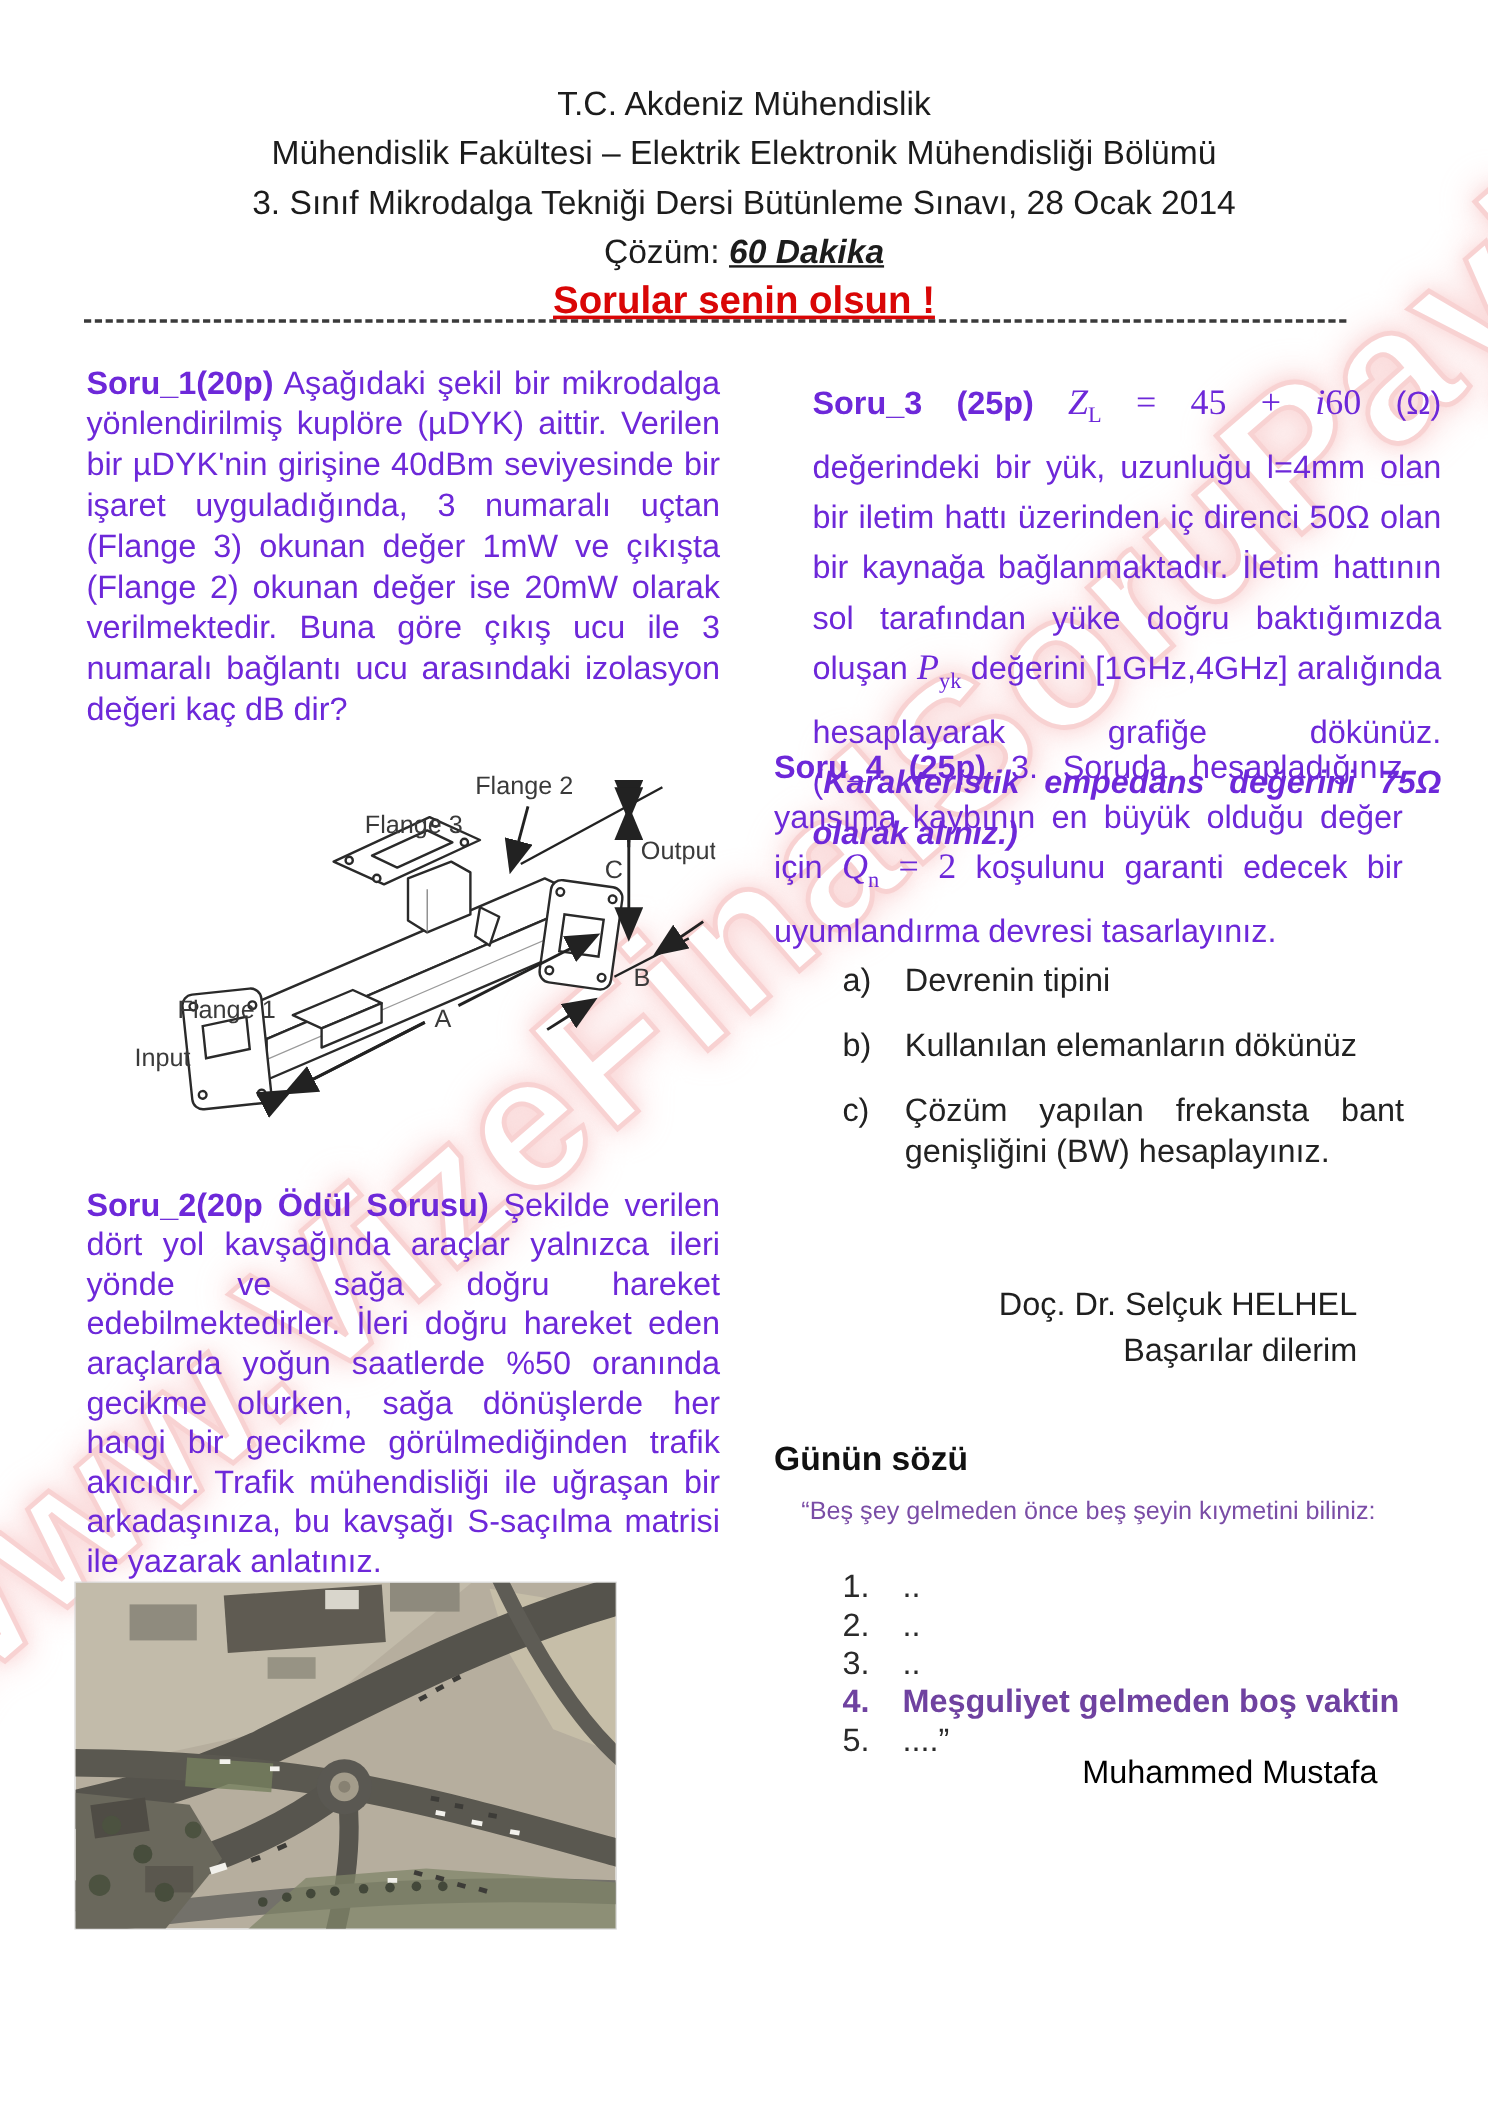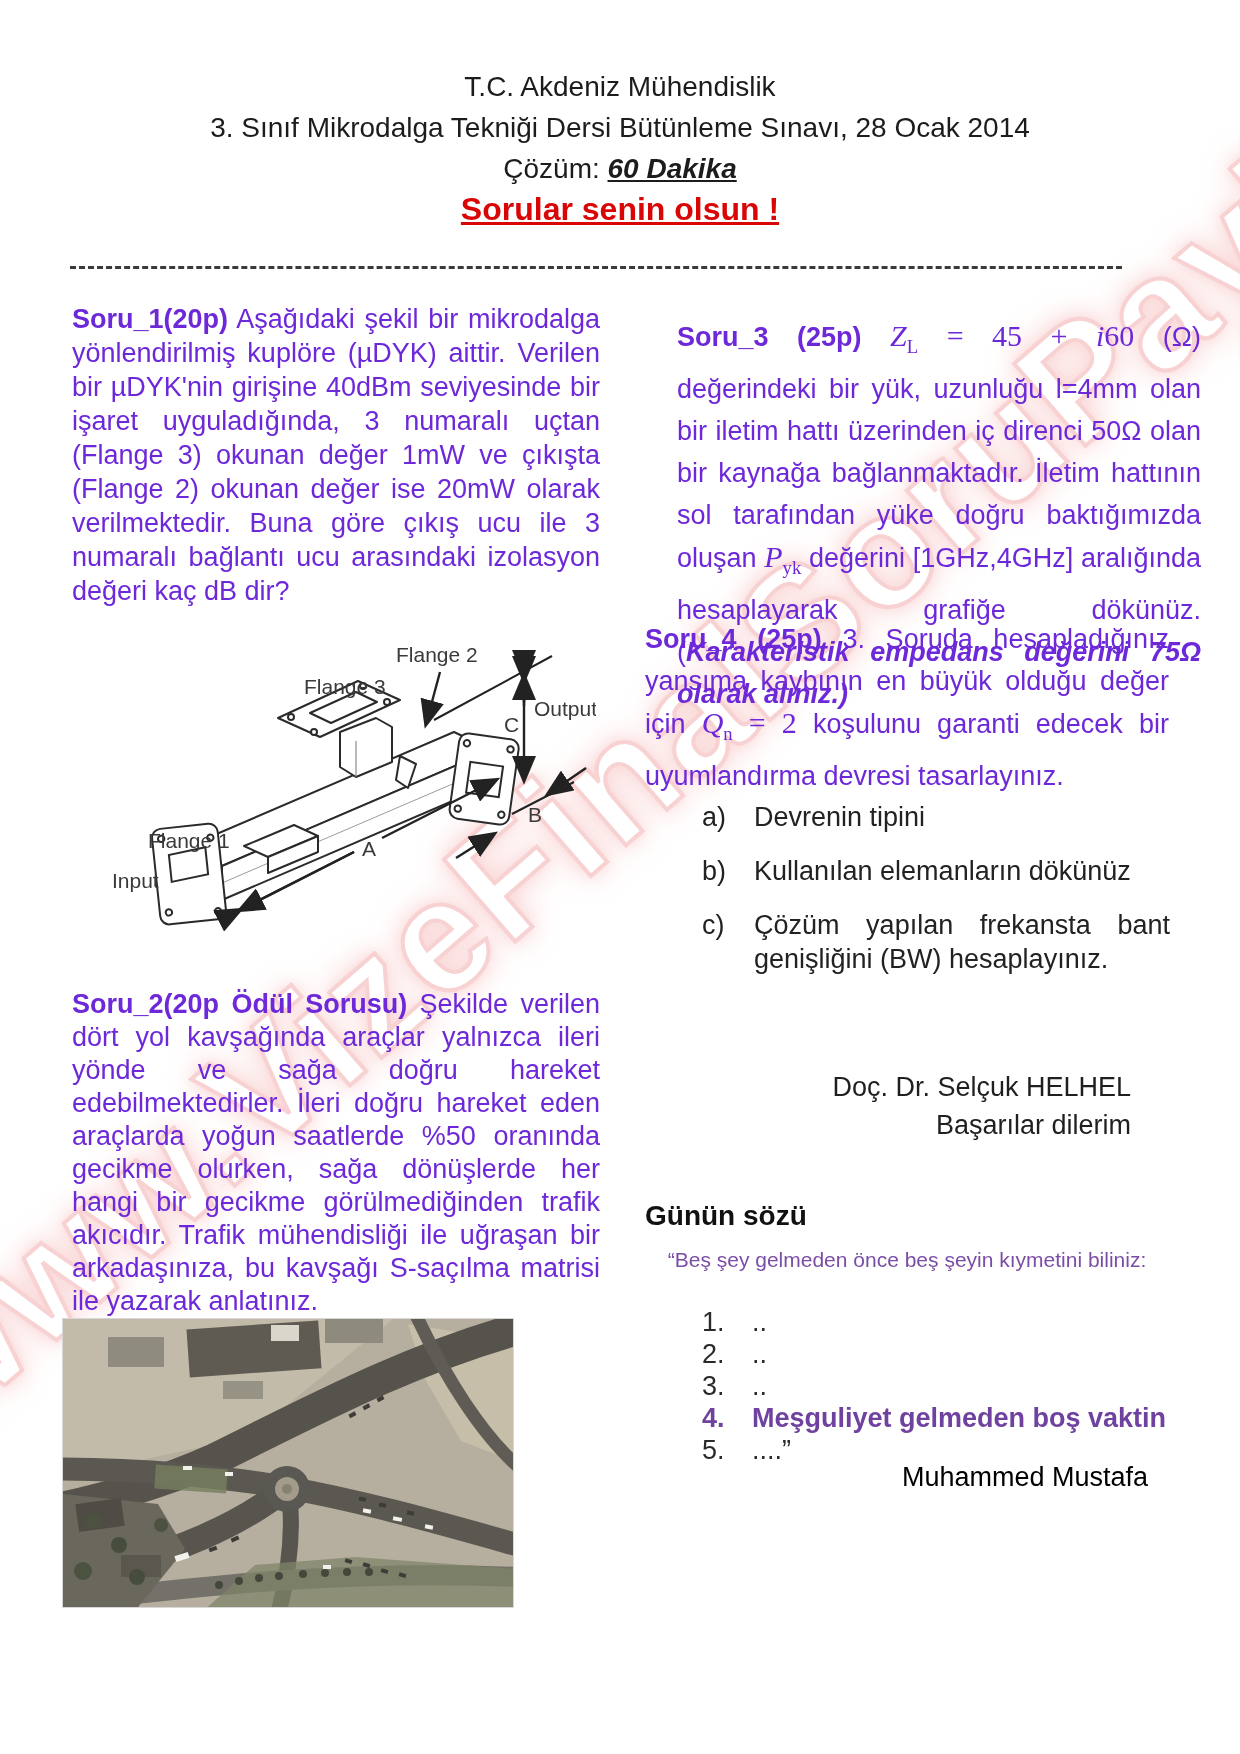--- a/index.html
+++ b/index.html
@@ -61,20 +61,21 @@
 <body>
 
 <div class="page">
 
   <div class="watermark">www.VizeFinalSoruPaylasimi.com</div>
 
   <div class="content">
 
     <div class="header">
       <div class="hline">T.C. Akdeniz Mühendislik</div>
+      <div class="hline">Mühendislik Fakültesi – Elektrik Elektronik Mühendisliği Bölümü</div>
       <div class="hline">3. Sınıf Mikrodalga Tekniği Dersi Bütünleme Sınavı,  28 Ocak 2014</div>
       <div class="hline duration"><span>Çözüm: </span><b>60 Dakika</b></div>
       <div class="slogan">Sorular senin olsun !</div>
     </div>
 
     <div class="separator"></div>
 
     <div class="para" style="left:72px;top:302px;width:528px;">
       <span class="qlabel">Soru_1(20p)</span><span> Aşağıdaki şekil bir mikrodalga yönlendirilmiş kuplöre (µDYK) aittir. Verilen bir µDYK'nin girişine 40dBm seviyesinde bir işaret uyguladığında, 3 numaralı uçtan (Flange 3) okunan değer 1mW ve çıkışta (Flange 2) okunan değer ise 20mW olarak verilmektedir. Buna göre çıkış ucu ile 3 numaralı bağlantı ucu arasındaki izolasyon değeri kaç dB dir?</span>
     </div>

